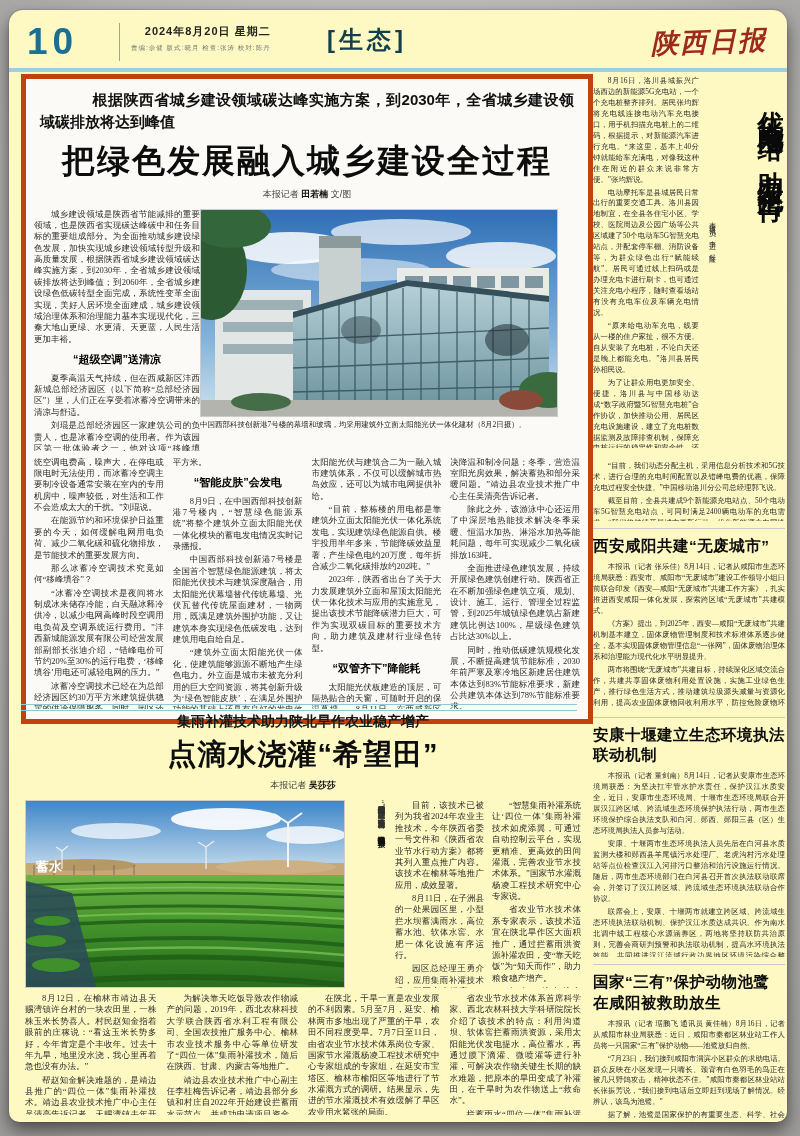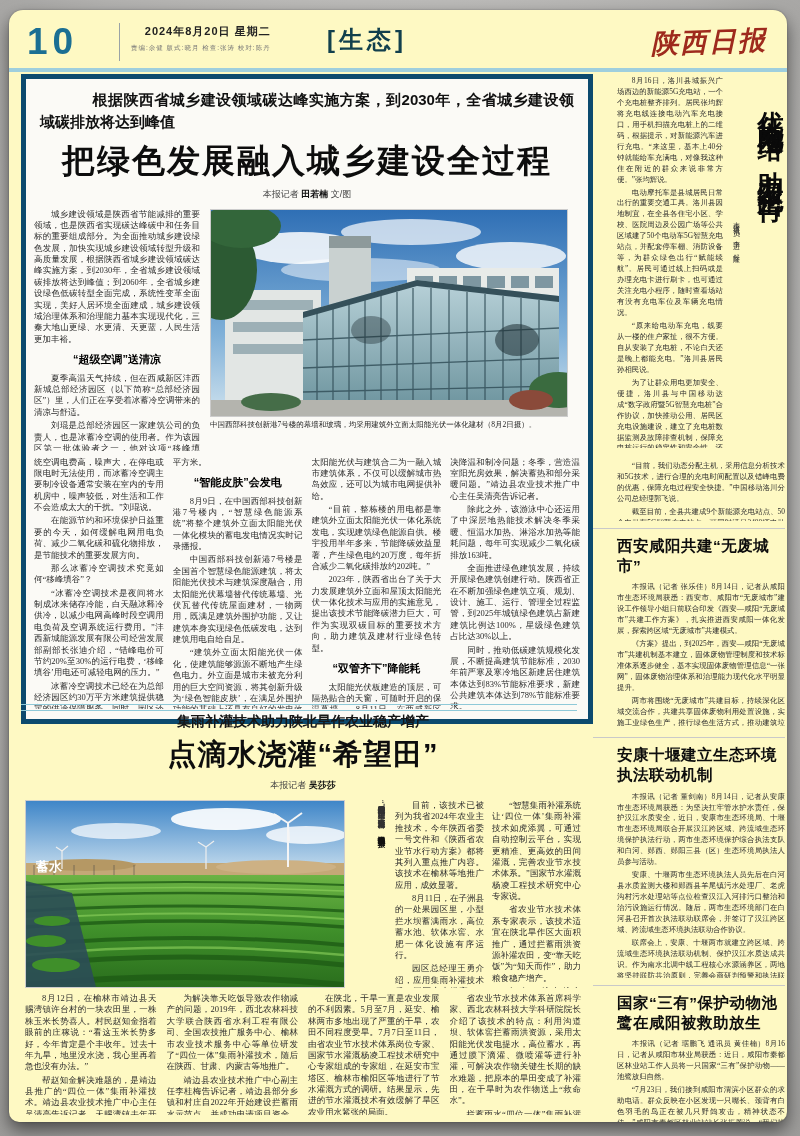--- a/index.html
+++ b/index.html
@@ -26,26 +26,26 @@
     font-weight:bold;font-style:italic;font-size:27px;color:#9e2a1d;letter-spacing:2px;transform:rotate(-2deg);}
   .bluerule{position:absolute;left:0;top:58px;width:100%;height:4px;background:#9fcfdd;}
   
   .bodytext p{margin:0 0 2px 0;font-size:8.5px;line-height:1.34;text-align:justify;text-indent:2em;color:#2b2b2b;
     font-family:"Liberation Serif","DejaVu Serif",serif;}
   .bodytext p.cont{text-indent:0;}
   .bodytext p.sub{font-family:"Liberation Sans","DejaVu Sans",sans-serif;text-align:center;text-indent:0;
     font-weight:bold;font-size:11px;color:#000;margin:7px 0 6px 0;}
   
   .story1{position:absolute;left:12px;top:64px;width:546px;height:624px;
-    border:5px solid #0c4a6e;background:#fbfaf6;padding:10px 8px 6px 8px;overflow:hidden;}
+    border:5px solid #c2410c;background:#fbfaf6;padding:10px 8px 6px 8px;overflow:hidden;}
   .kicker1{font-size:15px;font-weight:bold;color:#111;line-height:1.45;text-align:justify;text-indent:3.5em;margin:0 6px;}
   .story1 h1{margin:6px 0 2px 0;text-align:center;font-size:33px;font-weight:900;letter-spacing:2px;color:#0d0d0d;}
   .byline{text-align:center;font-size:9px;color:#444;margin:4px 0 8px 0;}
   .byline b{color:#111;}
-  .s1top{display:flex;gap:10px;height:242px;overflow:hidden;}
+  .s1top{display:flex;gap:0;height:242px;overflow:hidden;}
   .colTop{width:166px;flex:0 0 166px;overflow:hidden;}
   .s1fig{flex:1;display:flex;flex-direction:column;}
   .s1fig svg{display:block;border:1px solid #ccc;}
   .figcap{font-size:7.5px;color:#222;line-height:1.4;margin-top:3px;text-align:justify;
     font-family:"Liberation Serif","DejaVu Serif",serif;}
   .s1cols{display:flex;gap:9px;margin-top:6px;height:252px;overflow:hidden;}
   .s1cols .col{flex:1;overflow:hidden;}
   
   .dblrule{position:absolute;left:12px;top:694px;width:556px;height:5px;
     border-top:1.5px solid #8fc9d8;border-bottom:1.5px solid #8fc9d8;}
@@ -56,21 +56,21 @@
   .s2mid{display:flex;gap:8px;height:188px;margin-top:6px;}
   .s2mid svg{display:block;border:1px solid #ccc;flex:0 0 318px;}
   .vcap{flex:0 0 34px;writing-mode:vertical-rl;font-size:7.5px;line-height:1.7;color:#333;height:186px;
     font-family:"Liberation Serif","DejaVu Serif",serif;}
   .vcap .cr{font-weight:bold;margin-top:6px;color:#111;}
   .rc{flex:1;overflow:hidden;}
   .s2cols{display:flex;gap:10px;margin-top:5px;height:128px;overflow:hidden;}
   .s2cols .col{flex:1;overflow:hidden;}
   
   .sidebar{position:absolute;left:584px;top:66px;width:192px;height:1040px;}
-  .sb{position:relative;padding-left:24px;}
+  .sb{position:relative;}
   .sb1row{display:flex;height:372px;overflow:hidden;}
   .sbcol{flex:0 0 106px;overflow:hidden;}
   .sidebar .bodytext p{font-size:7.4px;line-height:1.48;}
   .vbyline{flex:0 0 18px;writing-mode:vertical-rl;font-size:7px;color:#333;padding-top:140px;letter-spacing:2px;}
   .vhead{flex:1;writing-mode:vertical-rl;font-size:26px;font-weight:900;color:#0a0a0a;
     letter-spacing:5px;line-height:1.15;padding-top:14px;text-align:start;}
   .sbwide{margin-top:13px;height:60px;overflow:hidden;}
   .sbrule{border:none;border-top:1px solid #c9c9c9;margin:7px 0;}
   .sidebar h3{margin:2px 0 6px 0;font-size:15.5px;font-weight:800;line-height:1.3;color:#0d0d0d;letter-spacing:.5px;}
   .sbbody{overflow:hidden;}

